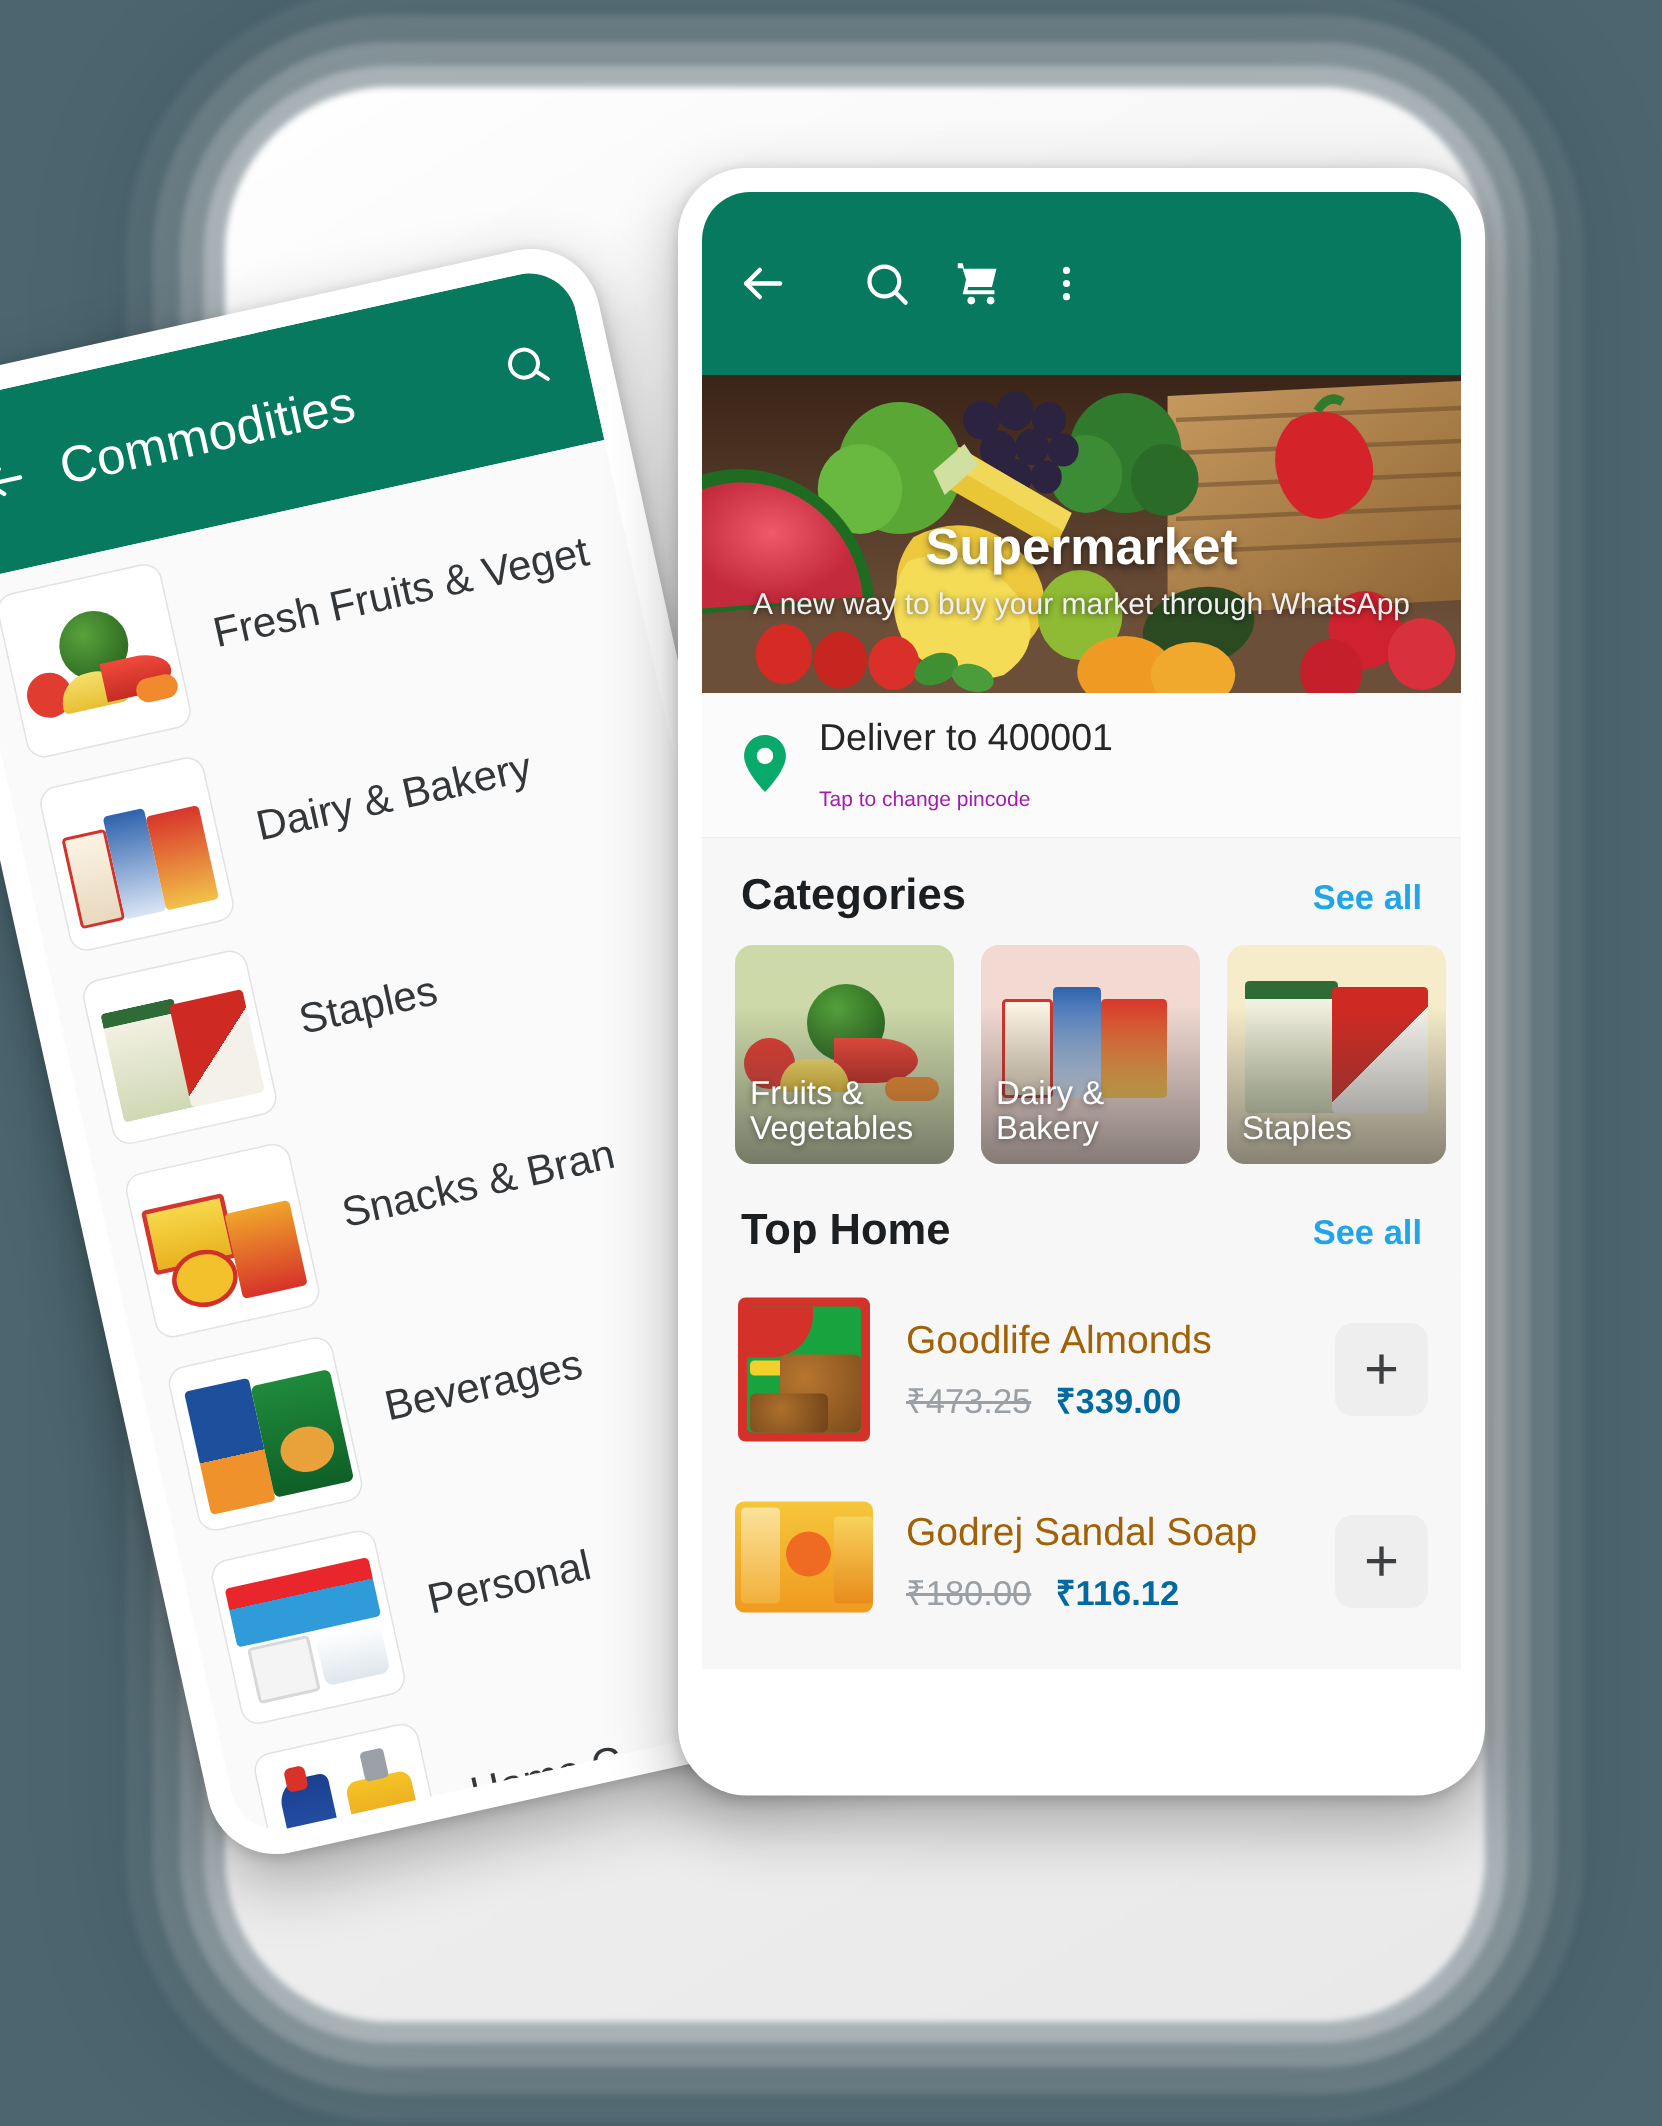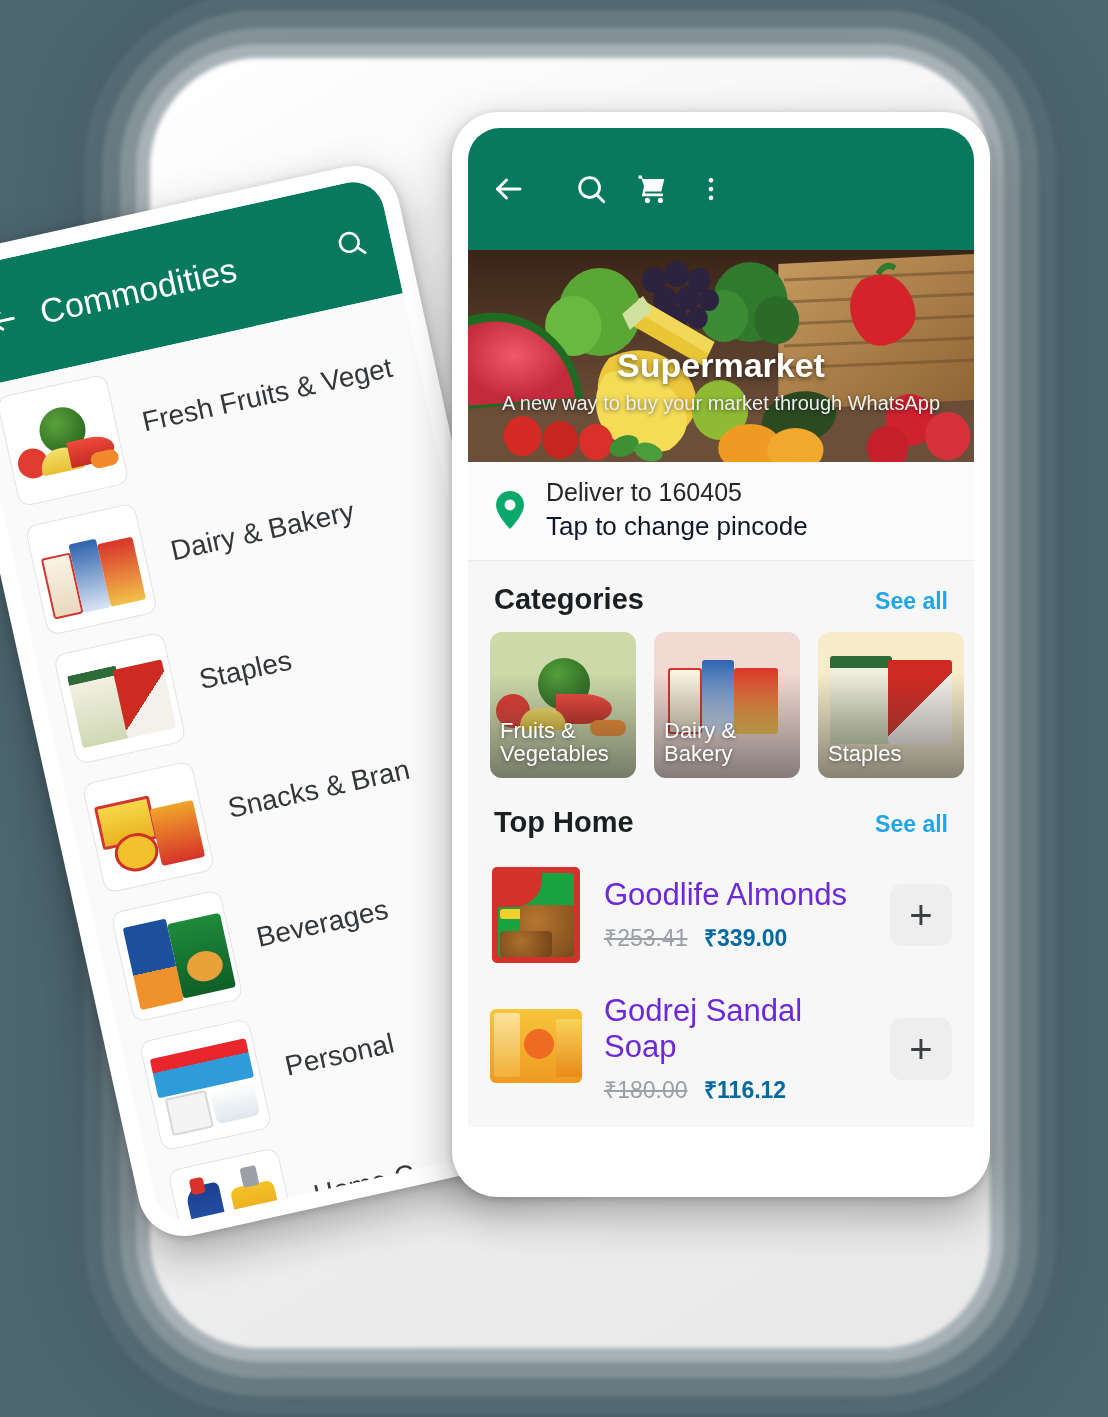--- a/index.html
+++ b/index.html
@@ -114,21 +114,21 @@
   }
 
   
   .deliver {
     display: flex; align-items: center; gap: 20px;
     padding: 16px 26px 18px 26px;
     background: #fbfbfb;
     border-bottom: 1px solid #ececec;
   }
   .deliver-main { font-size: 25px; color: #262626; }
-  .deliver-sub { font-size: 26px; color: #0f172a; margin-top: 4px; }
+  .deliver-sub { font-size: 14px; color: #a21caf; margin-top: 17px; }
 
   
   .sec-head {
     display: flex; align-items: baseline; justify-content: space-between;
     padding: 22px 26px 12px 26px;
     background: #f7f7f7;
     gap: 44px;
   }
   .sec-title { font-size: 29px; font-weight: bold; color: #1c1f21; }
   .see-all { font-size: 23px; font-weight: bold; color: #1fa5e8; }
@@ -162,21 +162,21 @@
     display: flex; align-items: center; gap: 22px;
     padding: 14px 22px;
     background: #f7f7f7;
   }
   .deal-thumb {
     width: 92px; height: 100px; flex: 0 0 92px;
     position: relative; overflow: hidden; border-radius: 4px;
     background: #f7f7f7;
   }
   .deal-info { flex: 1; }
-  .deal-name { font-size: 31px; color: #6d28d9; }
+  .deal-name { font-size: 26px; color: #a16207; }
   .deal-prices { margin-top: 8px; font-size: 23px; }
   .price-old { color: #9aa0a6; text-decoration: line-through; margin-right: 10px; }
   .price-new { color: #0369a1; font-weight: bold; }
   .plus-btn {
     width: 62px; height: 62px; flex: 0 0 62px;
     border-radius: 12px; background: #eeeeee;
     display: flex; align-items: center; justify-content: center;
     color: #3c4043; font-size: 40px; line-height: 1;
     border: none;
   }
@@ -395,21 +395,21 @@
     </div>
 
     <div class="deliver">
       <span style="display:flex;">
         <svg width="32" height="38" viewBox="0 0 24 30" fill="#09a96c">
           <path d="M12 0C5.9 0 1 4.9 1 11c0 8 11 19 11 19s11-11 11-19c0-6.1-4.9-11-11-11z"></path>
           <circle cx="12" cy="11" r="4.3" fill="#ffffff"></circle>
         </svg>
       </span>
       <div>
-        <div class="deliver-main">Deliver to 160405</div>
+        <div class="deliver-main">Deliver to 400001</div>
         <div class="deliver-sub">Tap to change pincode</div>
       </div>
     </div>
 
     <div class="sec-head">
       <span class="sec-title">Categories</span>
       <span class="see-all">See all</span>
     </div>
 
     <div class="cats">
@@ -461,21 +461,21 @@
           <div class="pk" style="left:8px;top:8px;width:44px;height:34px;background:#d4312a;border-radius:0 0 28px 0;"></div>
           <div class="pk" style="left:10px;top:44px;width:34px;height:10px;background:#f2d02c;"></div>
           <div class="pk" style="left:30px;top:40px;width:54px;height:52px;border-radius:4px;
                background:radial-gradient(circle at 30% 30%,#b7762f,#7a4a1c);"></div>
           <div class="pk" style="left:10px;top:66px;width:52px;height:26px;border-radius:4px;
                background:radial-gradient(circle at 40% 40%,#ad6f2c,#6f4219);"></div>
         </div>
         <div class="deal-info">
           <div class="deal-name">Goodlife Almonds</div>
           <div class="deal-prices">
-            <span class="price-old">₹253.41</span>
+            <span class="price-old">₹473.25</span>
             <span class="price-new">₹339.00</span>
           </div>
         </div>
         <button class="plus-btn">+</button>
       </div>
 
       <div class="deal">
         <div class="deal-thumb">
           <div class="pk" style="left:0;top:10px;width:92px;height:74px;border-radius:6px;background:linear-gradient(#f6c63b,#ef9a1f);"></div>
           <div class="pk" style="left:4px;top:14px;width:26px;height:64px;background:linear-gradient(#fbe29a,#f2b03a);border-radius:3px;"></div>

